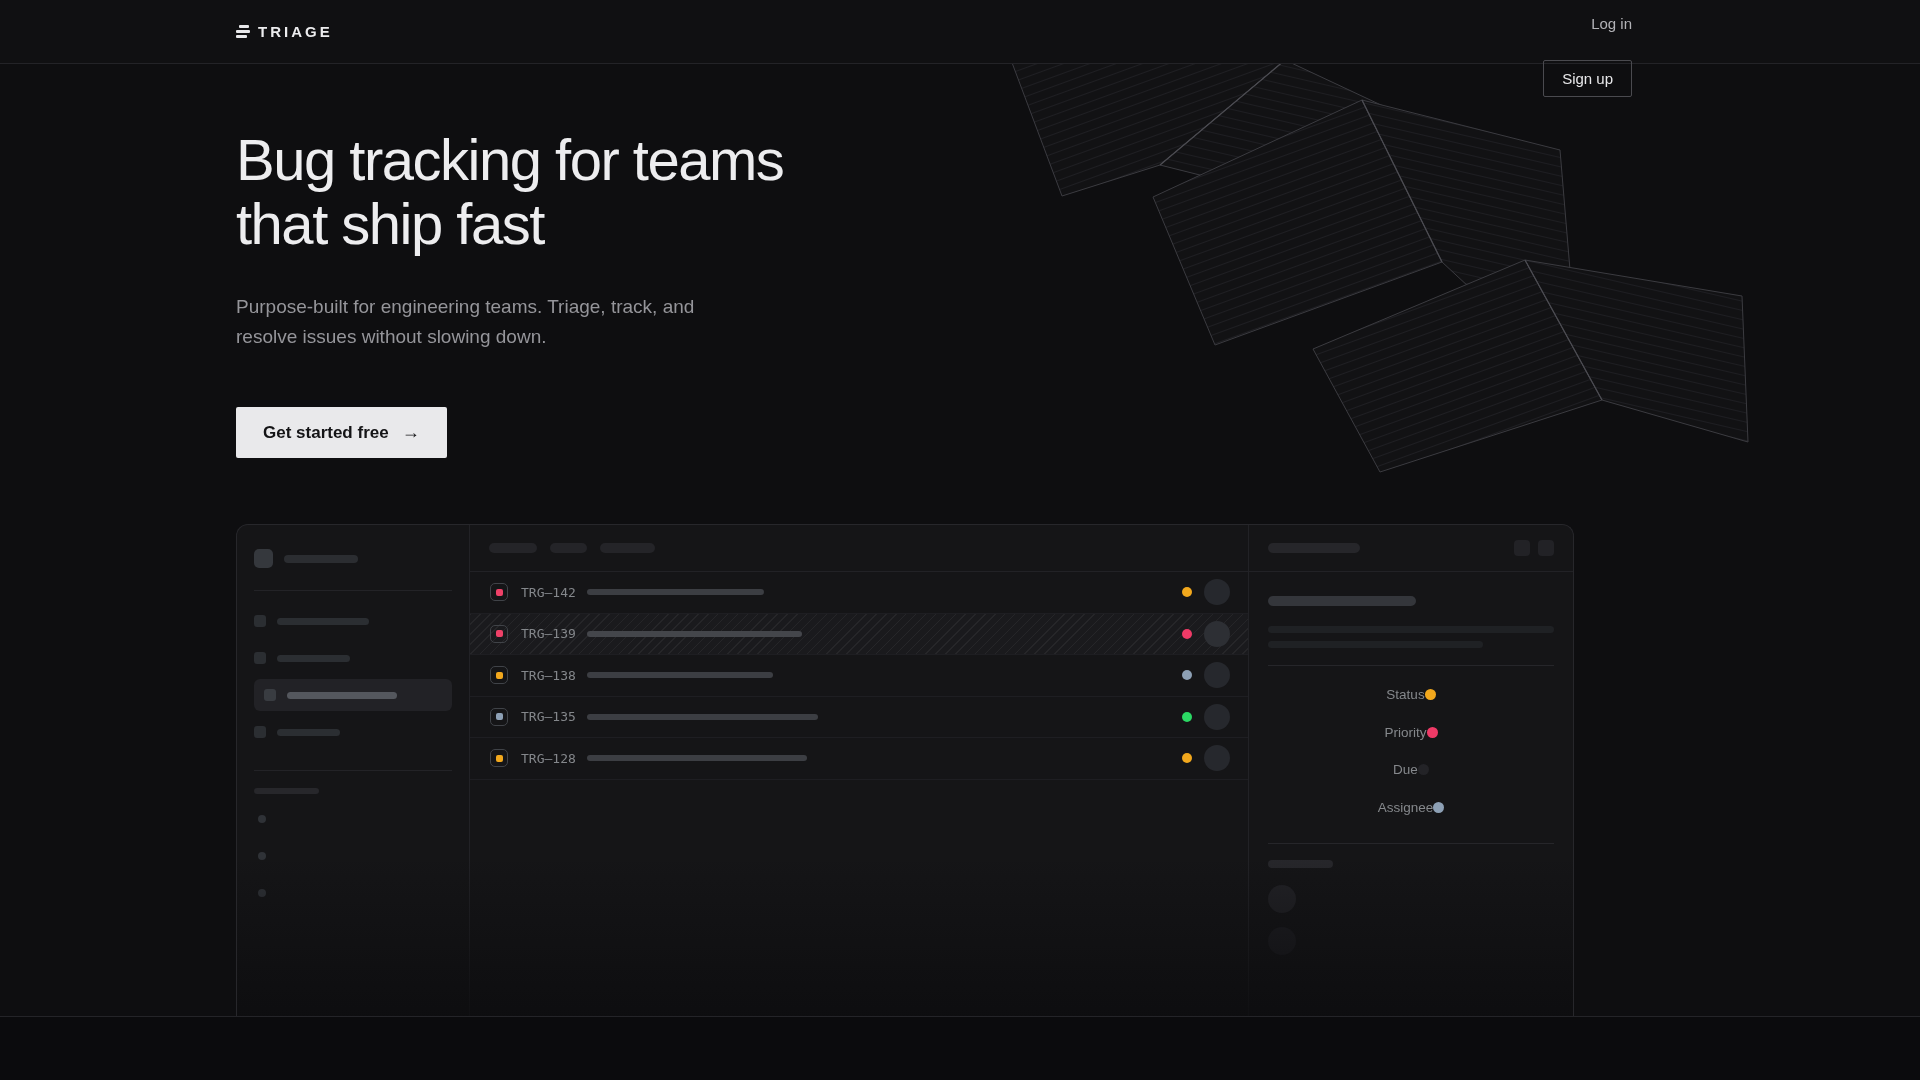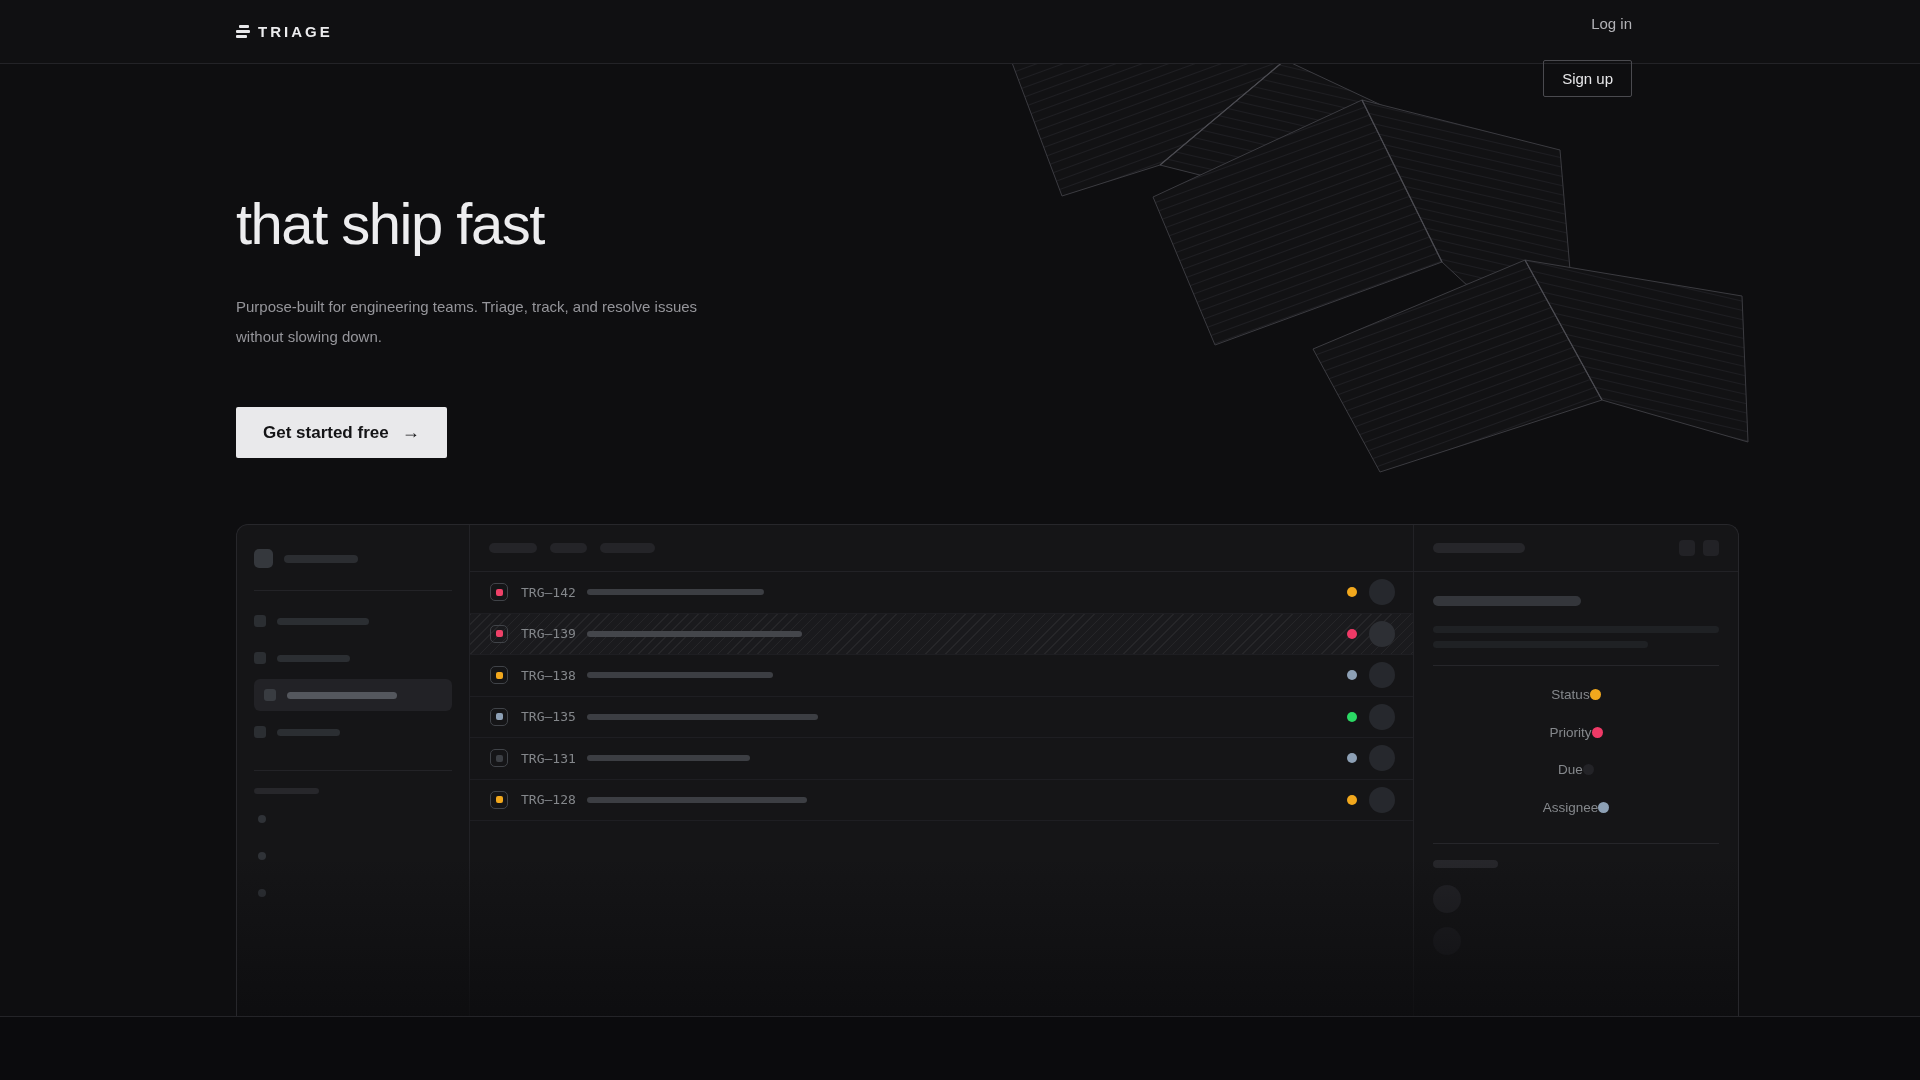--- a/index.html
+++ b/index.html
@@ -39,33 +39,33 @@
   }
 
   
   .hero { position:absolute; left:236px; top:128px; width:780px; z-index:1; }
   .hero h1 {
     margin:0; font-size:58px; line-height:64px; font-weight:500;
     letter-spacing:-1.5px; color:#ededef;
   }
   .hero-sub {
     margin-top:36px; width:470px;
-    font-size:15px; line-height:30px; color:#95959a;
+    font-size:19px; line-height:30px; color:#95959a;
   }
   .cta {
     margin-top:55px; display:inline-flex; align-items:center; gap:13px;
     background:#e9e9eb; color:#141416; border:none; border-radius:2px;
     font-family:inherit; font-size:17px; font-weight:bold;
     padding:15px 27px; cursor:pointer;
   }
   .cta .arrow { font-size:18px; font-weight:normal; }
 
   
   .mock {
-    position:absolute; left:236px; top:524px; width:1503px; height:492px;
+    position:absolute; left:236px; top:524px; width:1338px; height:492px;
     background:#151517; border:1px solid #27272b; border-bottom:none;
     border-radius:12px 12px 0 0; display:flex; z-index:1; overflow:hidden;
   }
   .mock-fade {
     position:absolute; left:0; bottom:0; width:100%; height:160px;
     background:linear-gradient(to bottom, rgba(14,14,16,0), rgba(12,12,14,0.82));
     pointer-events:none; z-index:5;
   }
 
   
@@ -189,21 +189,21 @@
       <svg width="19" height="19" viewBox="0 0 24 24" fill="none" stroke="#a6a6aa" stroke-width="1.7" stroke-linejoin="round">
         <path d="M21 12.8A9 9 0 1 1 11.2 3a7 7 0 0 0 9.8 9.8z"></path>
       </svg>
     </span>
     <span class="login-link">Log in</span>
     <button class="signup-btn">Sign up</button>
   </div>
 </header>
 
 <section class="hero">
-  <h1><br><span>that ship fast</span></h1>
+  <h1><span>Bug tracking for teams</span><br><span>that ship fast</span></h1>
   <div class="hero-sub">Purpose-built for engineering teams. Triage, track, and resolve issues without slowing down.</div>
   <button class="cta">
     <span>Get started free</span>
     <span class="arrow">→</span>
   </button>
 </section>
 
 <div class="mock">
 
   <div class="side">
@@ -282,30 +282,20 @@
           <span class="issue-icon">
             <span class="issue-icon-dot" style="background: rgb(141, 160, 181);"></span>
           </span>
           <span class="issue-id">TRG–135</span>
           <span class="issue-bar" style="width: 231px;"></span>
           <span class="issue-spacer"></span>
           <span class="issue-dot" style="background: rgb(43, 217, 100);"></span>
           <span class="issue-avatar"></span>
         </div>
 
-        <div class="issue-row">
-          <span class="issue-icon">
-            <span class="issue-icon-dot" style="background: rgb(60, 63, 68);"></span>
-          </span>
-          <span class="issue-id">TRG–131</span>
-          <span class="issue-bar" style="width: 163px;"></span>
-          <span class="issue-spacer"></span>
-          <span class="issue-dot" style="background: rgb(141, 160, 181);"></span>
-          <span class="issue-avatar"></span>
-        </div>
 
         <div class="issue-row">
           <span class="issue-icon">
             <span class="issue-icon-dot" style="background: rgb(242, 168, 29);"></span>
           </span>
           <span class="issue-id">TRG–128</span>
           <span class="issue-bar" style="width: 220px;"></span>
           <span class="issue-spacer"></span>
           <span class="issue-dot" style="background: rgb(242, 168, 29);"></span>
           <span class="issue-avatar"></span>

